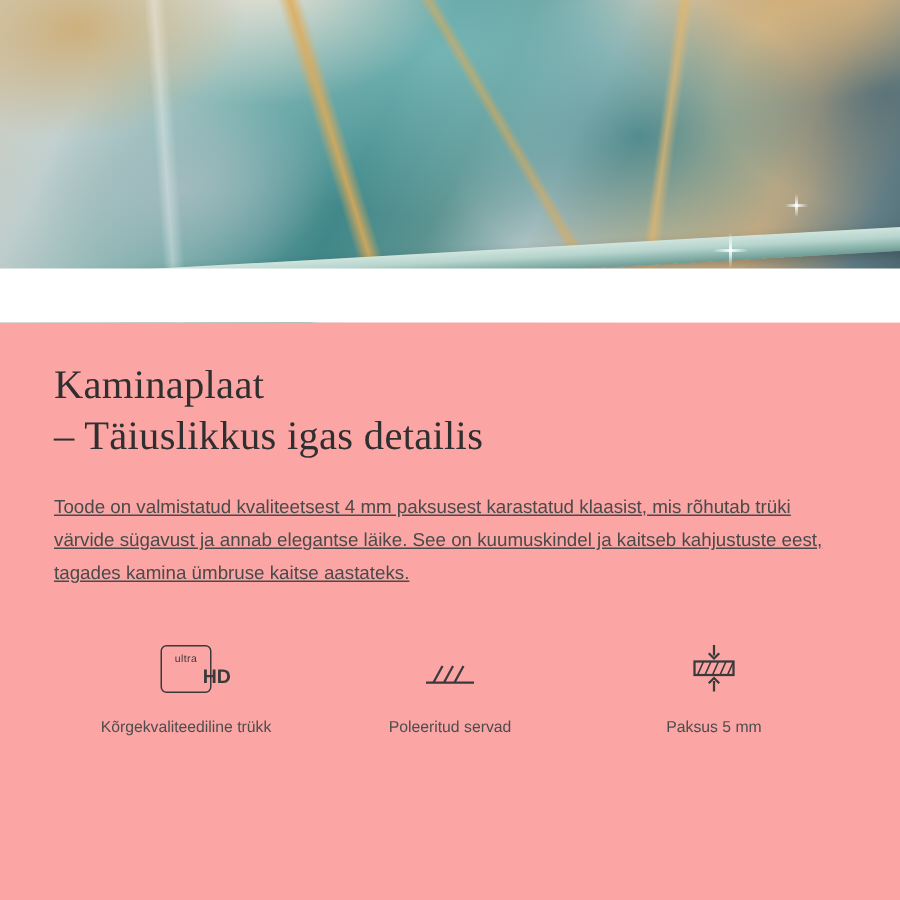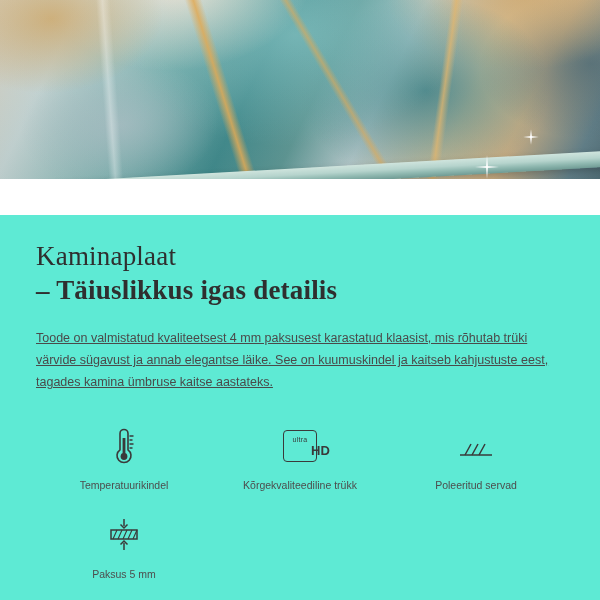--- a/index.html
+++ b/index.html
@@ -3,21 +3,21 @@
 <meta charset="utf-8">
 <style>
   * { box-sizing: border-box; margin: 0; padding: 0; }
   html, body {
     width: 600px; height: 600px;
     background: #ffffff;
     font-family: "Liberation Sans", sans-serif;
     overflow: hidden;
   }
 
-  .page { position: relative; width: 600px; height: 600px; background:#5eead4; }
+  .page { position: relative; width: 600px; height: 600px; background:#fca5a5; }
 
   
   .hero {
     position: relative;
     width: 600px; height: 215px;
     overflow: hidden;
     background: #ffffff;
   }
   .hero-panel {
     position: absolute;
@@ -82,21 +82,21 @@
   .content { padding: 0 36px; }
   .title {
     margin-top: 24px;
     font-family: "Liberation Serif", serif;
     font-size: 27px;
     line-height: 34px;
     color: #2f2f2f;
     font-weight: 400;
     letter-spacing: 0.2px;
   }
-  .title .line2 { display: block; font-weight: bold; }
+  .title .line2 { display: block; }
   .desc {
     margin-top: 20px;
     font-size: 12.5px;
     line-height: 22px;
     color: #4a4a4a;
     max-width: 536px;
     text-decoration: underline;
   }
 
   
@@ -153,31 +153,20 @@
 
     <h1 class="title">
       <span>Kaminaplaat</span>
       <span class="line2">– Täiuslikkus igas detailis</span>
     </h1>
 
     <p class="desc">Toode on valmistatud kvaliteetsest 4 mm paksusest karastatud klaasist, mis rõhutab trüki värvide sügavust ja annab elegantse läike. See on kuumuskindel ja kaitseb kahjustuste eest, tagades kamina ümbruse kaitse aastateks.</p>
 
     <div class="features">
 
-      <div class="feature">
-        <div class="ico">
-          <svg width="26" height="42" viewBox="0 0 26 42" fill="none" stroke="#3a3a3a" stroke-width="1.6">
-            <path d="M13 4.5a4 4 0 0 1 4 4v16.3a7 7 0 1 1-8 0V8.5a4 4 0 0 1 4-4z"></path>
-            <circle cx="13" cy="31.5" r="3.4" fill="#3a3a3a" stroke="none"></circle>
-            <rect x="11.6" y="13" width="2.8" height="16" fill="#3a3a3a" stroke="none"></rect>
-            <path d="M18.5 11h4M18.5 15h3M18.5 19h4M18.5 23h3"></path>
-          </svg>
-        </div>
-        <div class="cap">Temperatuurikindel</div>
-      </div>
 
       <div class="feature">
         <div class="ico">
           <div class="ultrahd">
             <span class="u">ultra</span>
             <span class="hd">HD</span>
           </div>
         </div>
         <div class="cap">Kõrgekvaliteediline trükk</div>
       </div>

